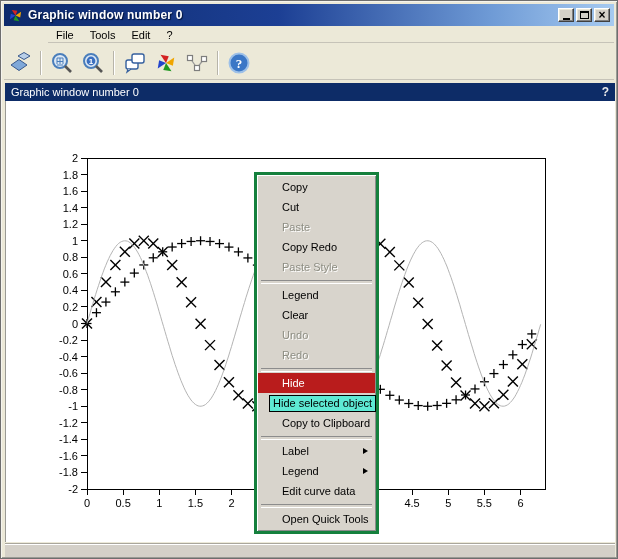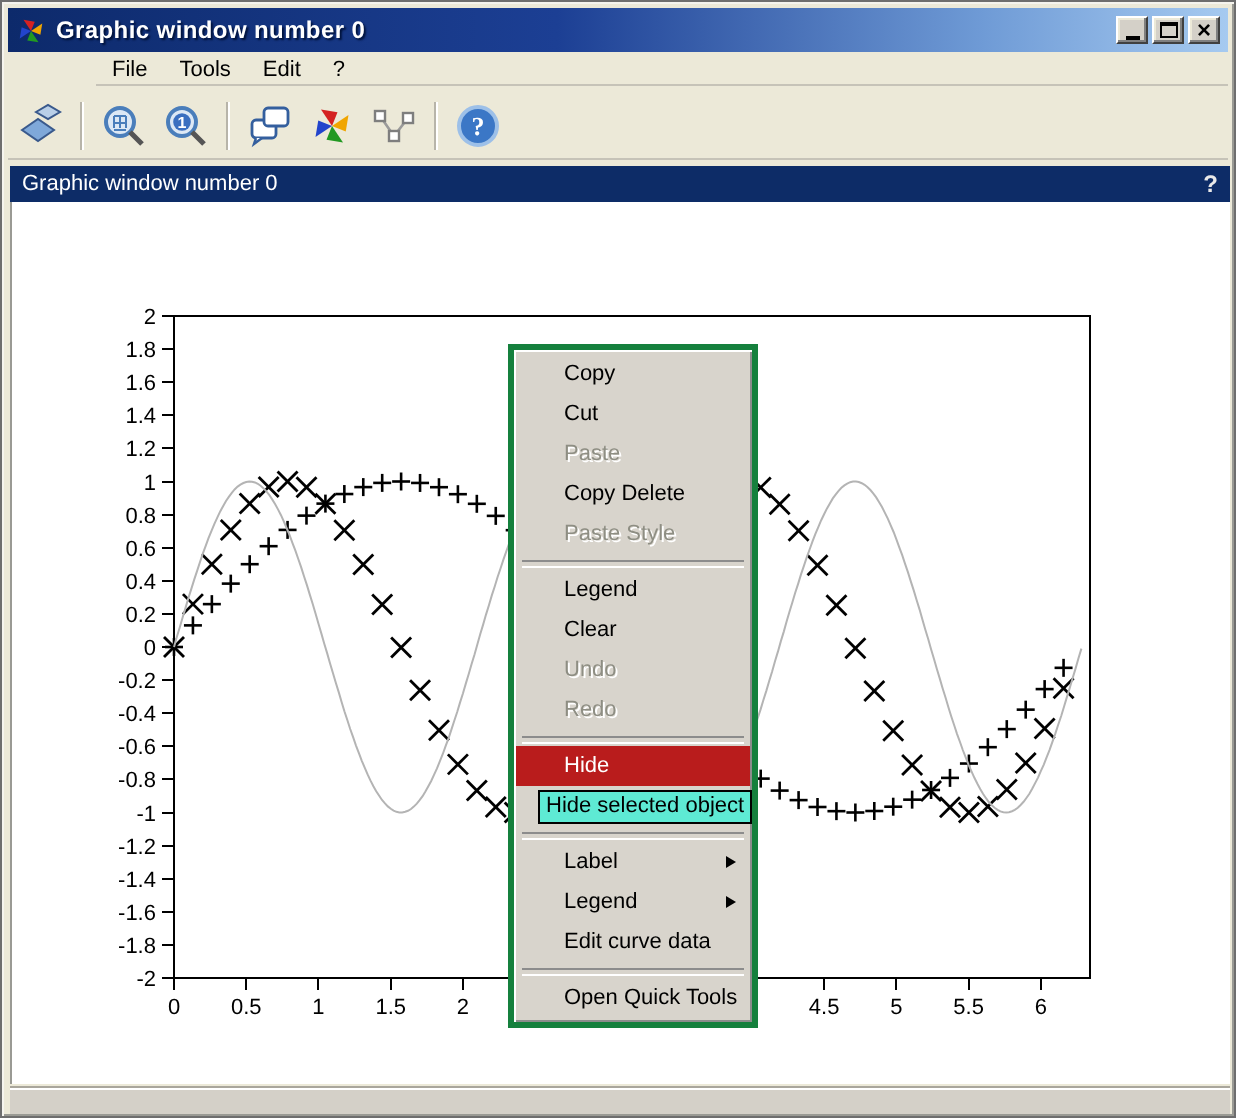--- a/index.html
+++ b/index.html
@@ -448,30 +448,31 @@
         <polyline points="81.0,222.5 82.4,217.5 83.9,212.6 85.3,207.7 86.8,202.8 88.2,198.0 89.7,193.3 91.1,188.8 92.6,184.3 94.0,180.0 95.4,175.8 96.9,171.8 98.3,167.9 99.8,164.3 101.2,160.9 102.7,157.7 104.1,154.7 105.6,152.0 107.0,149.5 108.5,147.3 109.9,145.4 111.3,143.7 112.8,142.3 114.2,141.3 115.7,140.5 117.1,140.0 118.6,139.8 120.0,139.9 121.5,140.2 122.9,140.9 124.3,141.9 125.8,143.2 127.2,144.7 128.7,146.6 130.1,148.7 131.6,151.1 133.0,153.7 134.5,156.6 135.9,159.7 137.3,163.0 138.8,166.6 140.2,170.4 141.7,174.3 143.1,178.4 144.6,182.7 146.0,187.1 147.5,191.7 148.9,196.3 150.4,201.1 151.8,205.9 153.2,210.8 154.7,215.8 156.1,220.7 157.6,225.7 159.0,230.6 160.5,235.6 161.9,240.4 163.4,245.2 164.8,250.0 166.2,254.6 167.7,259.1 169.1,263.5 170.6,267.7 172.0,271.8 173.5,275.7 174.9,279.4 176.4,282.9 177.8,286.2 179.2,289.2 180.7,292.1 182.1,294.6 183.6,296.9 185.0,299.0 186.5,300.7 187.9,302.2 189.4,303.4 190.8,304.3 192.2,304.9 193.7,305.2 195.1,305.2 196.6,304.9 198.0,304.4 199.5,303.5 200.9,302.3 202.4,300.8 203.8,299.1 205.3,297.1 206.7,294.8 208.1,292.3 209.6,289.5 211.0,286.4 212.5,283.2 213.9,279.7 215.4,276.0 216.8,272.1 218.3,268.1 219.7,263.8 221.1,259.5 222.6,255.0 224.0,250.3 225.5,245.6 226.9,240.8 228.4,235.9 229.8,231.0 231.3,226.1 232.7,221.1 234.1,216.1 235.6,211.2 237.0,206.3 238.5,201.5 239.9,196.7 241.4,192.1 242.8,187.5 244.3,183.1 245.7,178.8 247.2,174.6 248.6,170.7 250.0,166.9 251.5,163.3 252.9,160.0 254.4,156.8 255.8,153.9 257.3,151.3 258.7,148.9 260.2,146.7 261.6,144.9 263.0,143.3 264.5,142.0 265.9,141.0 267.4,140.3 268.8,139.9 270.3,139.8 271.7,139.9 273.2,140.4 274.6,141.2 276.0,142.2 277.5,143.6 278.9,145.2 280.4,147.1 281.8,149.3 283.3,151.8 284.7,154.5 286.2,157.4 287.6,160.6 289.1,164.0 290.5,167.6 291.9,171.5 293.4,175.5 294.8,179.6 296.3,183.9 297.7,188.4 299.2,193.0 300.6,197.7 302.1,202.4 303.5,207.3 304.9,212.2 306.4,217.1 307.8,222.1 309.3,227.1 310.7,232.0 312.2,236.9 313.6,241.8 315.1,246.6 316.5,251.3 317.9,255.9 319.4,260.4 320.8,264.7 322.3,268.9 323.7,272.9 325.2,276.8 326.6,280.4 328.1,283.9 329.5,287.1 330.9,290.1 332.4,292.8 333.8,295.3 335.3,297.5 336.7,299.5 338.2,301.2 339.6,302.6 341.1,303.7 342.5,304.5 344.0,305.0 345.4,305.2 346.8,305.2 348.3,304.8 349.7,304.1 351.2,303.2 352.6,301.9 354.1,300.4 355.5,298.6 357.0,296.5 358.4,294.1 359.8,291.5 361.3,288.7 362.7,285.6 364.2,282.2 365.6,278.7 367.1,274.9 368.5,271.0 370.0,266.9 371.4,262.6 372.8,258.2 374.3,253.7 375.7,249.0 377.2,244.3 378.6,239.5 380.1,234.6 381.5,229.6 383.0,224.7 384.4,219.7 385.9,214.8 387.3,209.8 388.7,205.0 390.2,200.1 391.6,195.4 393.1,190.8 394.5,186.2 396.0,181.8 397.4,177.6 398.9,173.5 400.3,169.6 401.7,165.9 403.2,162.4 404.6,159.1 406.1,156.0 407.5,153.2 409.0,150.6 410.4,148.2 411.9,146.2 413.3,144.4 414.7,142.9 416.2,141.7 417.6,140.8 419.1,140.1 420.5,139.8 422.0,139.8 423.4,140.0 424.9,140.6 426.3,141.4 427.8,142.6 429.2,144.0 430.6,145.7 432.1,147.7 433.5,150.0 435.0,152.5 436.4,155.3 437.9,158.3 439.3,161.6 440.8,165.0 442.2,168.7 443.6,172.6 445.1,176.6 446.5,180.8 448.0,185.2 449.4,189.7 450.9,194.3 452.3,199.0 453.8,203.8 455.2,208.7 456.6,213.6 458.1,218.5 459.5,223.5 461.0,228.5 462.4,233.4 463.9,238.3 465.3,243.1 466.8,247.9 468.2,252.6 469.6,257.1 471.1,261.6 472.5,265.9 474.0,270.0 475.4,274.0 476.9,277.8 478.3,281.4 479.8,284.8 481.2,287.9 482.7,290.9 484.1,293.5 485.5,295.9 487.0,298.1 488.4,300.0 489.9,301.6 491.3,302.9 492.8,303.9 494.2,304.7 495.7,305.1 497.1,305.2 498.5,305.1 500.0,304.6 501.4,303.9 502.9,302.9 504.3,301.5 505.8,299.9 507.2,298.0 508.7,295.9 510.1,293.4 511.5,290.7 513.0,287.8 514.4,284.6 515.9,281.3 517.3,277.7 518.8,273.9 520.2,269.9 521.7,265.7 523.1,261.4 524.6,257.0 526.0,252.4 527.4,247.7 528.9,242.9 530.3,238.1 531.8,233.2 533.2,228.3 534.7,223.3" fill="none" stroke="#b4b4b4" stroke-width="1"></polyline>
       </svg>
   </div>
 
   <div id="status-bar"></div>
 
   <div id="context-menu">
       <div class="cm-item">Copy</div>
       <div class="cm-item">Cut</div>
       <div class="cm-item disabled">Paste</div>
-      <div class="cm-item">Copy Delete</div>
+      <div class="cm-item">Copy Redo</div>
       <div class="cm-item disabled">Paste Style</div>
       <div class="cm-sep"></div>
       <div class="cm-item">Legend</div>
       <div class="cm-item">Clear</div>
       <div class="cm-item disabled">Undo</div>
       <div class="cm-item disabled">Redo</div>
       <div class="cm-sep"></div>
       <div class="cm-item highlighted">Hide</div>
       <div class="cm-item">Unhide all</div>
+      <div class="cm-item">Copy to Clipboard</div>
       <div class="cm-sep"></div>
       <div class="cm-item">Label<span class="cm-arrow"></span></div>
       <div class="cm-item">Legend<span class="cm-arrow"></span></div>
       <div class="cm-item">Edit curve data</div>
       <div class="cm-sep"></div>
       <div class="cm-item">Open Quick Tools</div>
     </div>
 
   <div id="tooltip">Hide selected object</div>
 

